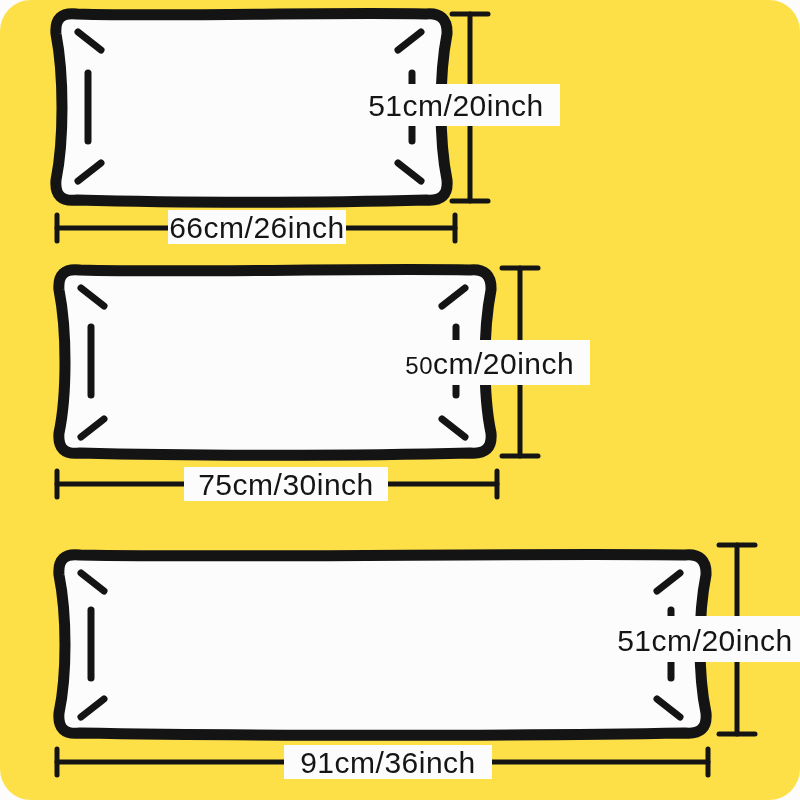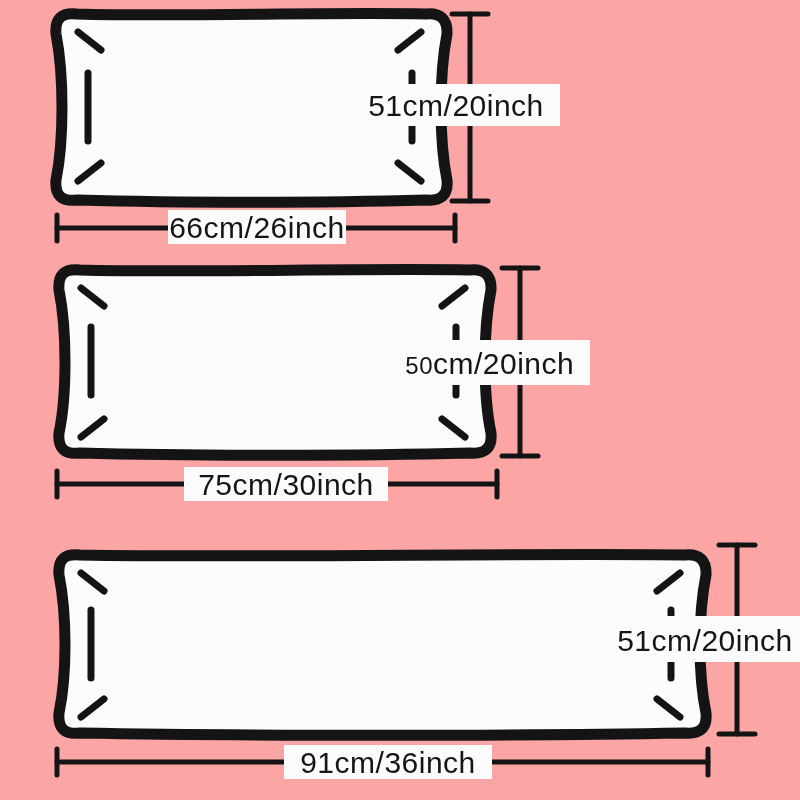--- a/index.html
+++ b/index.html
@@ -1,17 +1,17 @@
 <!DOCTYPE html>
 <html><head>
 <meta charset="utf-8">
 <style>
   html,body{margin:0;padding:0;}
   body{width:800px;height:800px;background:#fcfcfc;font-family:"Liberation Sans",sans-serif;}
-  .canvas{position:relative;width:800px;height:800px;background:#fca5a5;overflow:hidden;}
+  .canvas{position:relative;width:800px;height:800px;background:#fde047;overflow:hidden;border-radius:31px;}
   svg{display:block;}
   .ink{stroke:#141414;fill:none;stroke-linecap:round;stroke-linejoin:round;}
   .outline{stroke-width:11;fill:#fcfcfc;}
   .stitch{stroke-width:7;}
   .dim{stroke-width:5;}
   .mask{fill:#fcfcfc;stroke:none;}
   text{fill:#151515;}
   .lbl{font-size:30px;letter-spacing:0.5px;}
   .lbl-small{font-size:24px;letter-spacing:0.5px;}
 </style>

